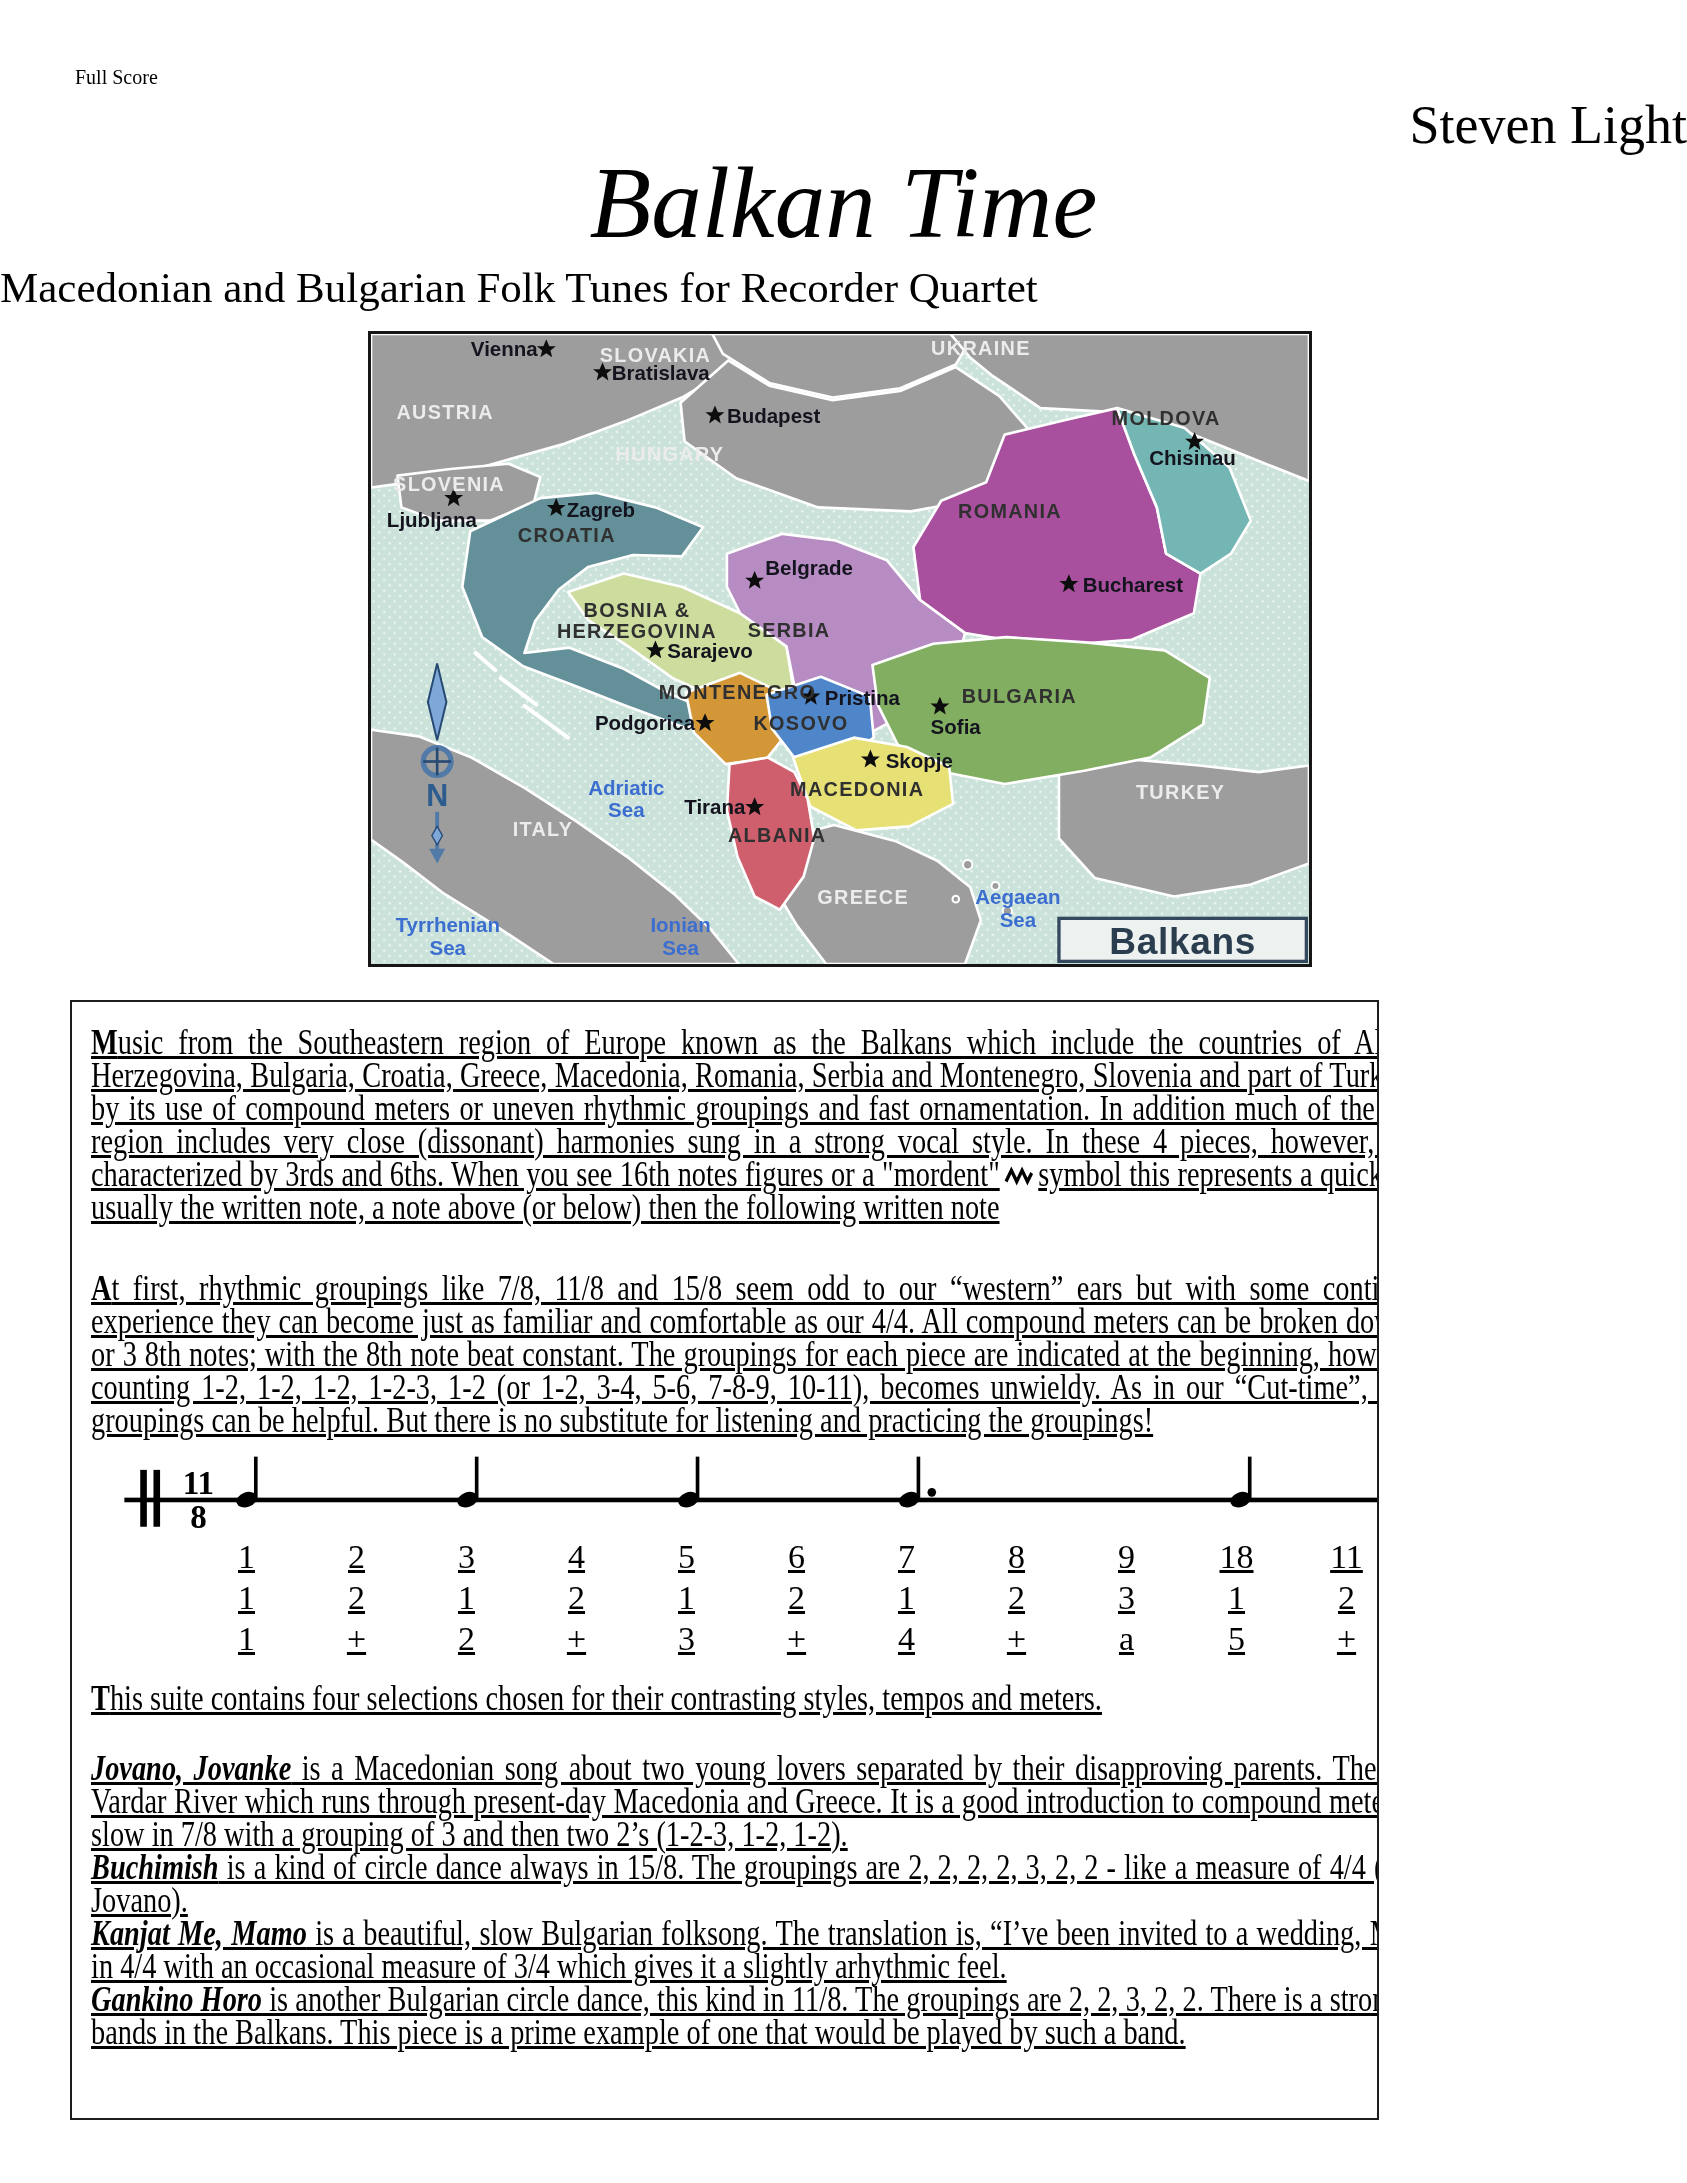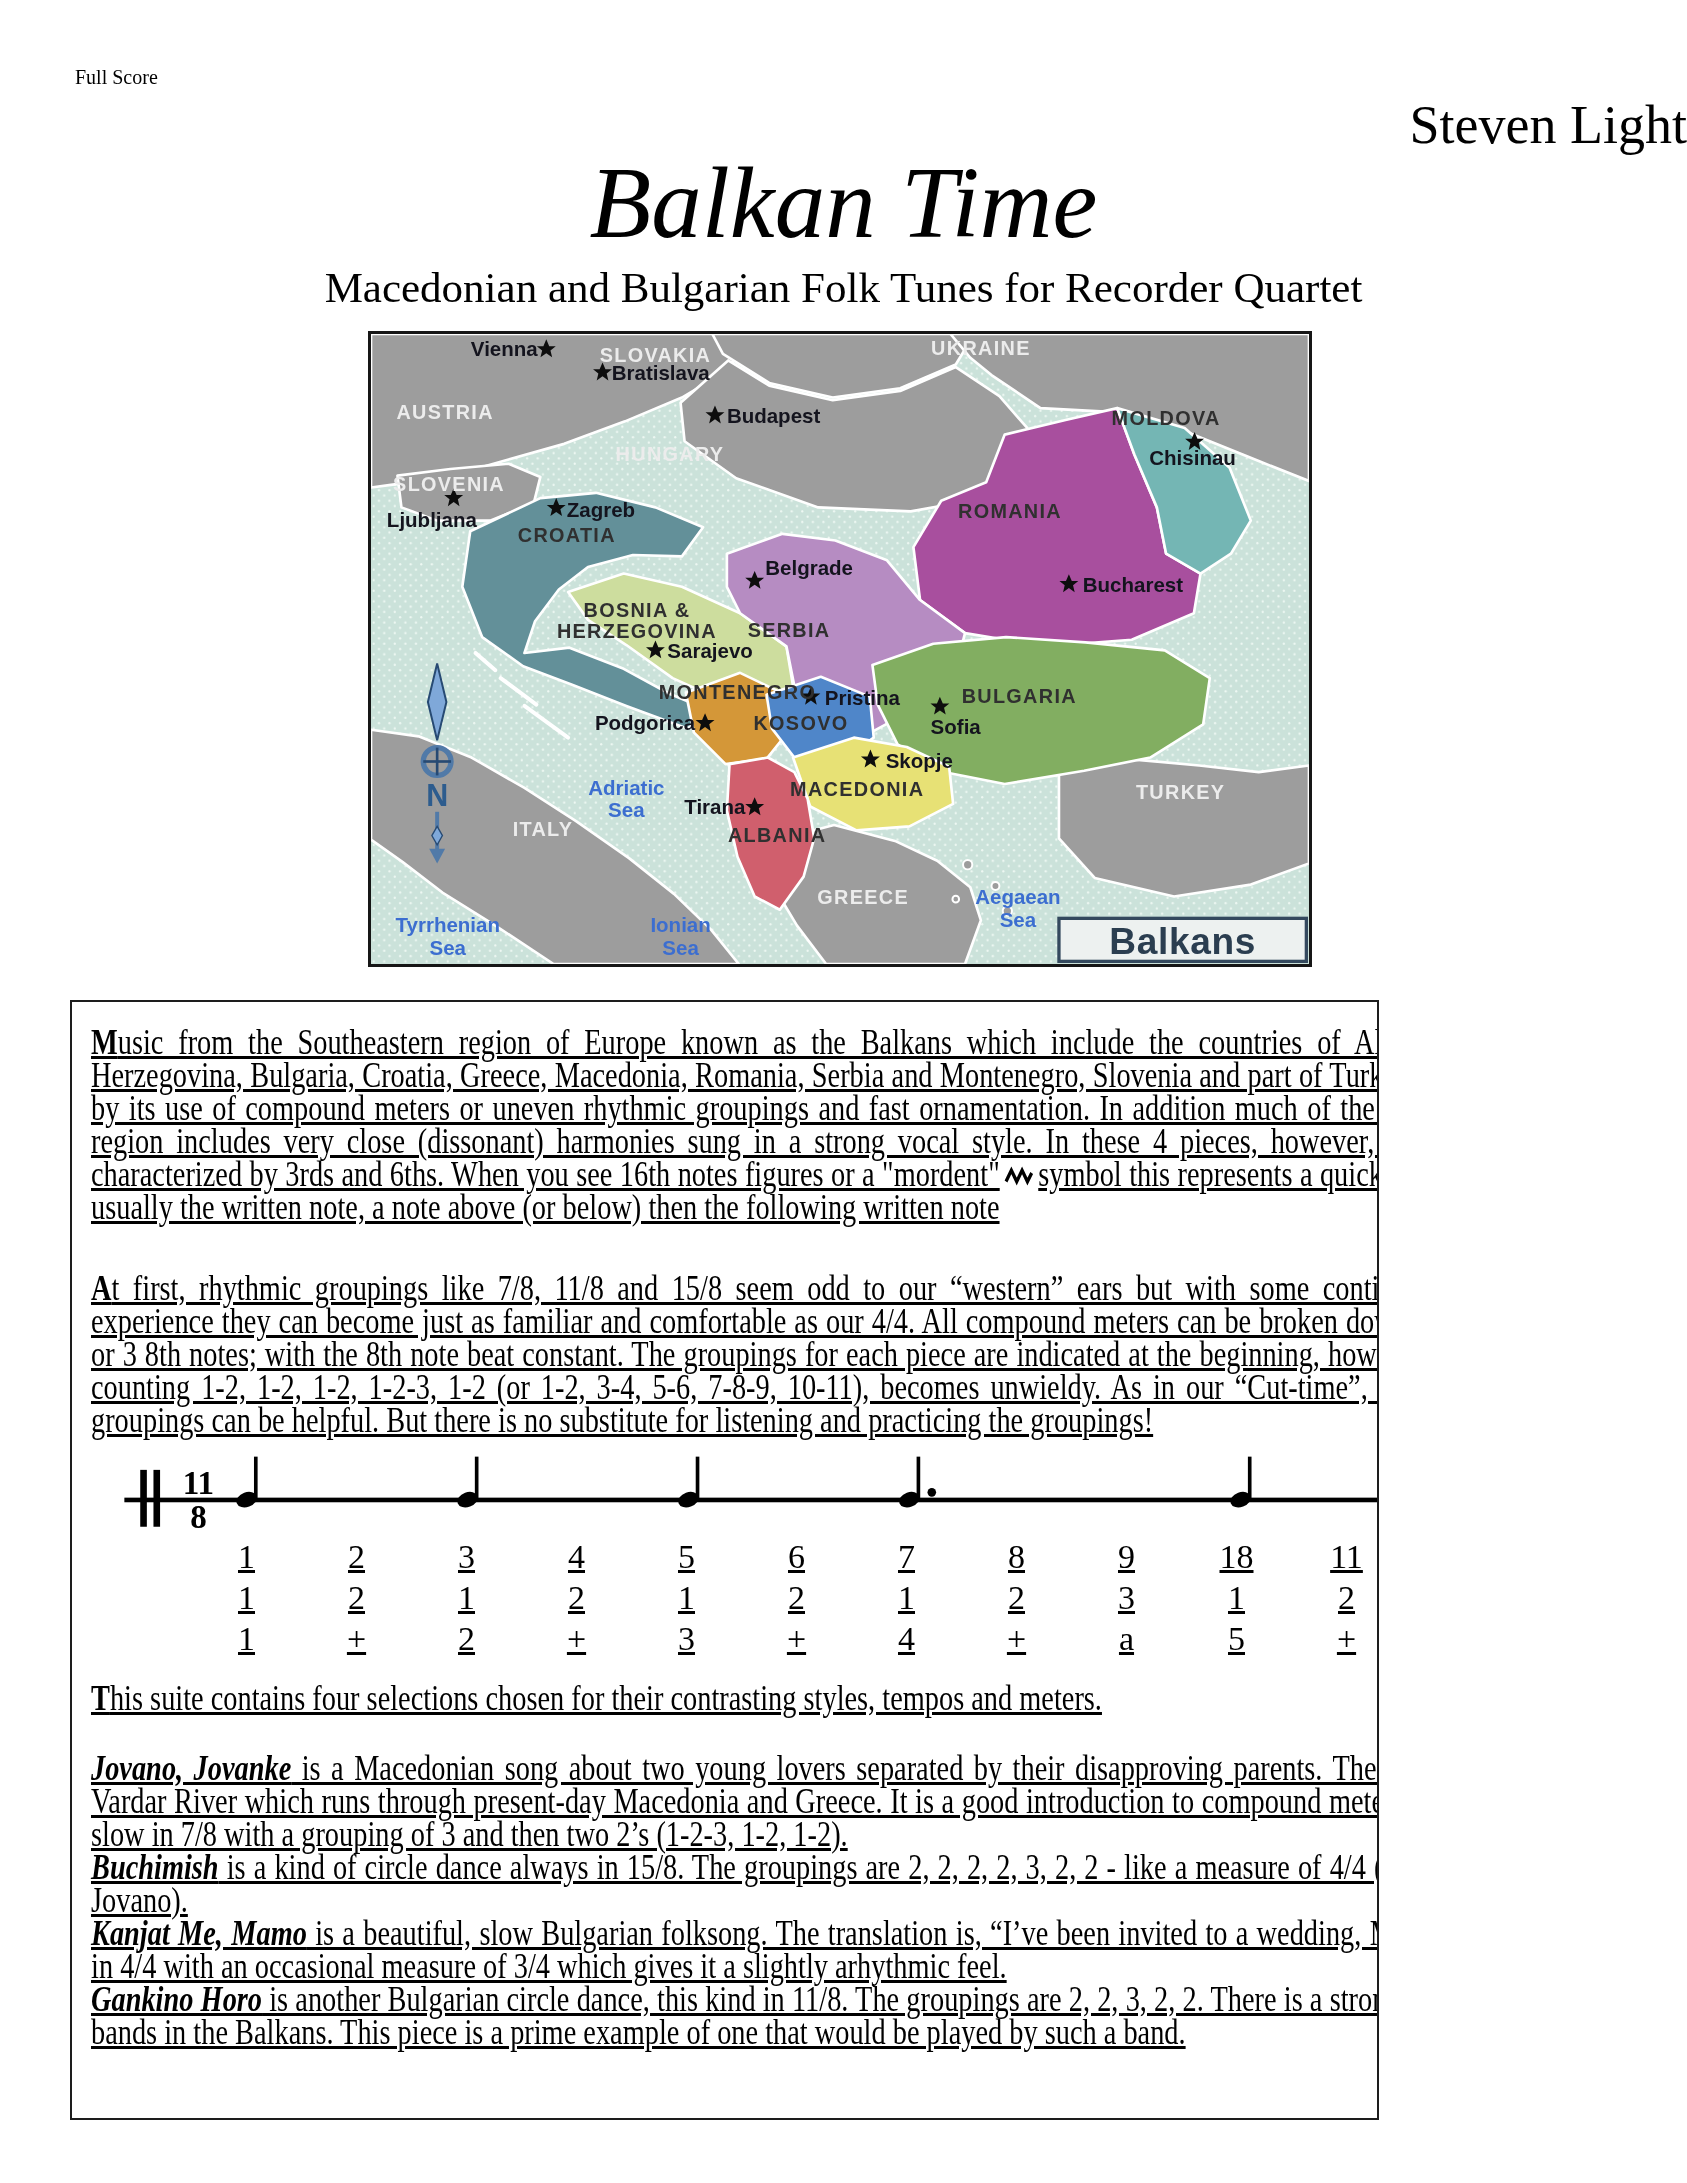--- a/index.html
+++ b/index.html
@@ -2,21 +2,21 @@
 <html style="font-size:10.6px"><head>
 <meta charset="utf-8">
 <style>
   html,body{margin:0;padding:0;background:#ffffff;}
   body{width:1687px;height:2183px;position:relative;font-family:"Liberation Serif",serif;color:#000;}
 
   
   .full-score{position:absolute;left:75px;top:67px;font-size:20px;line-height:1;}
   .composer{position:absolute;left:0;right:0;top:98px;text-align:right;font-size:54px;line-height:1;}
   .title{position:absolute;left:0;right:0;top:153px;text-align:center;font-size:101px;line-height:1;font-style:italic;}
-  .subtitle{position:absolute;left:0;right:0;top:266px;text-align:center;font-size:43px;line-height:1;}
+  .subtitle{position:absolute;left:0;right:0;top:266px;text-align:left;font-size:43px;line-height:1;}
 
   
   .map-frame{position:absolute;left:368px;top:331px;width:938px;height:630px;border:3.3px solid #161616;box-sizing:content-box;background:#cbe2da;}
   .map-frame svg{display:block;width:100%;height:100%;}
   .mapsvg text{font-family:"Liberation Sans",sans-serif;font-weight:bold;}
   .country-label{font-size:30px;letter-spacing:2px;fill:#303030;}
   .country-label.on-gray{fill:#ececec;}
   .city-label{font-size:31px;fill:#14141e;letter-spacing:0px;}
   .sea-label{font-size:31px;fill:#3c6ed0;}
   .balkans-caption{font-size:56px;fill:#2b3e50;letter-spacing:1px;}

